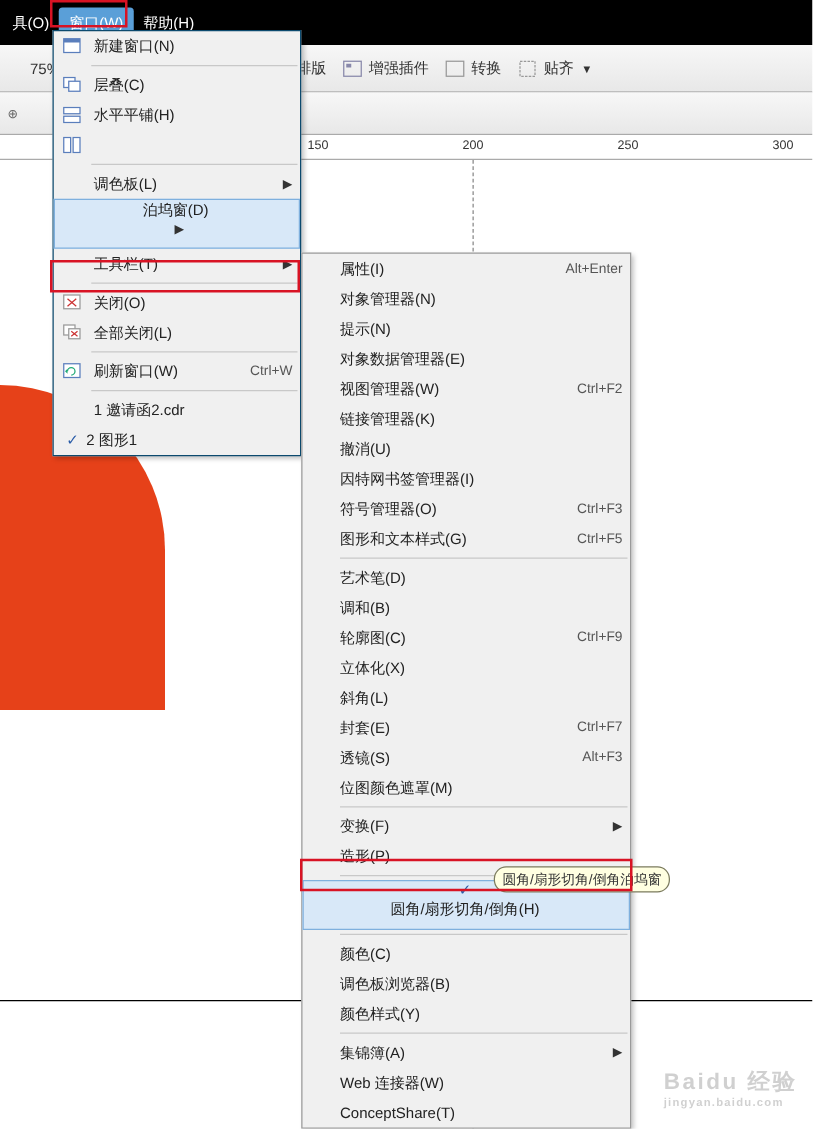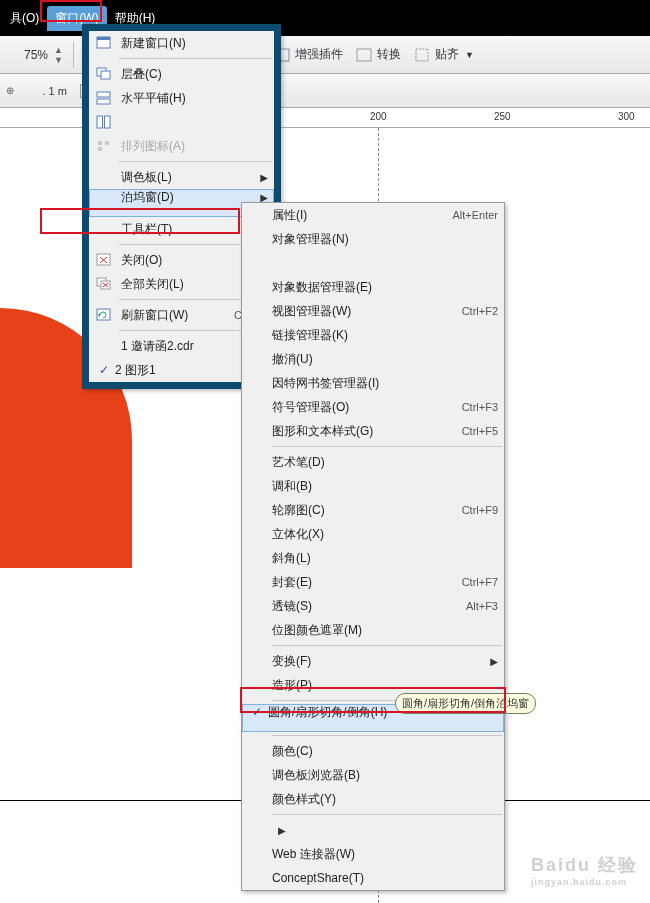--- a/index.html
+++ b/index.html
@@ -21,23 +21,23 @@
   .prop-field { width:34px; text-align:left;margin-left:24px; }
 
   .ruler { height: 20px; background: #fff; border-bottom: 1px solid #aaa; position: relative; }
   .ruler .tick-label { position:absolute; top:3px; font-size:10px; color:#333; }
 
   .canvas-area { position: relative; width: 100%; height: 800px; background: #fff; }
   .vertical-guide { position:absolute; top:0; bottom:0; width:1px; border-left:1px dashed #888; left:378px; }
   .red-shape { position:absolute; left:0; top:180px; width:132px; height:260px; background:#e64119; border-top-right-radius:160px 160px; }
   .canvas-bottom-line { position:absolute; left:0; right:0; top:672px; border-top:1px solid #000; }
 
-  .dropdown1 { position:absolute; left:42px; top:24px; width:199px; background:#f0f0f0; border:7px solid #0c4a6e; box-shadow:2px 2px 4px rgba(0,0,0,.25); z-index:20;margin-left:40px; }
+  .dropdown1 { position:absolute; left:42px; top:24px; width:199px; background:#f0f0f0; border:1px solid #0c4a6e; box-shadow:2px 2px 4px rgba(0,0,0,.25); z-index:20; }
   .dd-item { display:flex; align-items:center; height:24px; padding:0 6px 0 4px; cursor:default; position:relative; }
-  .dd-item.hover { background:#d8e8f8; border:1px solid #7fb0de; height:28px; padding:0 5px 12px 3px; }
+  .dd-item.hover { background:#d8e8f8; border:1px solid #7fb0de; height:40px; padding:0 5px 12px 3px;flex-direction:column; }
   .dd-icon { width:22px; height:18px; margin-right:6px; display:flex; align-items:center; justify-content:center; }
   .dd-label { flex:1; font-size:12px; color:#222; }
   .dd-shortcut { font-size:11px; color:#555; margin-left:8px; }
   .dd-arrow { font-size:10px; color:#333; margin-left:6px; }
   .dd-sep { height:1px; background:#c8c8c8; margin:3px 2px 3px 30px; }
   .dd-check { width:22px; text-align:center; color:#2a5ca8; font-size:12px; }
 
   .dropdown2 { position:absolute; left:241px; top:202px; width:264px; background:#f0f0f0; border:1px solid #9a9a9a; box-shadow:2px 2px 4px rgba(0,0,0,.25); z-index:25; }
   .dropdown2 .dd-icon { width:20px; }
 
@@ -187,30 +187,20 @@
       <span class="dd-label">水平平铺(H)</span>
     </div>
     <div class="dd-item">
       <span class="dd-icon">
         <svg width="16" height="14">
           <rect x="1" y="1" width="5.5" height="12" fill="#fff" stroke="#5a7ebc"></rect>
           <rect x="8.5" y="1" width="5.5" height="12" fill="#fff" stroke="#5a7ebc"></rect>
         </svg>
       </span>
     </div>
-    <div class="dd-item">
-      <span class="dd-icon">
-        <svg width="16" height="14">
-          <rect x="2" y="2" width="4" height="4" fill="#ccc"></rect>
-          <rect x="9" y="2" width="4" height="4" fill="#ccc"></rect>
-          <rect x="2" y="8" width="4" height="4" fill="#ccc"></rect>
-        </svg>
-      </span>
-      <span class="dd-label" style="color: rgb(170, 170, 170);">排列图标(A)</span>
-    </div>
     <div class="dd-sep"></div>
     <div class="dd-item">
       <span class="dd-icon"></span>
       <span class="dd-label">调色板(L)</span>
       <span class="dd-arrow">▶</span>
     </div>
     <div class="dd-item hover">
       <span class="dd-icon"></span>
       <span class="dd-label">泊坞窗(D)</span>
       <span class="dd-arrow">▶</span>
@@ -270,20 +260,21 @@
       <span class="dd-icon"></span>
       <span class="dd-label">属性(I)</span>
       <span class="dd-shortcut">Alt+Enter</span>
     </div>
     <div class="dd-item">
       <span class="dd-icon"></span>
       <span class="dd-label">对象管理器(N)</span>
     </div>
     <div class="dd-item">
       <span class="dd-icon"></span>
+      <span class="dd-label">提示(N)</span>
     </div>
     <div class="dd-item">
       <span class="dd-icon"></span>
       <span class="dd-label">对象数据管理器(E)</span>
     </div>
     <div class="dd-item">
       <span class="dd-icon"></span>
       <span class="dd-label">视图管理器(W)</span>
       <span class="dd-shortcut">Ctrl+F2</span>
     </div>
@@ -369,20 +360,21 @@
       <span class="dd-icon"></span>
       <span class="dd-label">调色板浏览器(B)</span>
     </div>
     <div class="dd-item">
       <span class="dd-icon"></span>
       <span class="dd-label">颜色样式(Y)</span>
     </div>
     <div class="dd-sep"></div>
     <div class="dd-item">
       <span class="dd-icon"></span>
+      <span class="dd-label">集锦簿(A)</span>
       <span class="dd-arrow">▶</span>
     </div>
     <div class="dd-item">
       <span class="dd-icon"></span>
       <span class="dd-label">Web 连接器(W)</span>
     </div>
     <div class="dd-item">
       <span class="dd-icon"></span>
       <span class="dd-label">ConceptShare(T)</span>
     </div>

